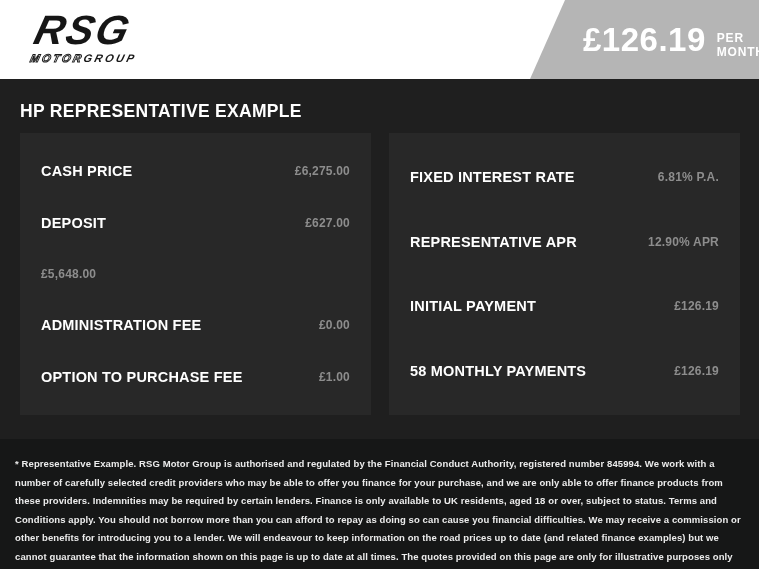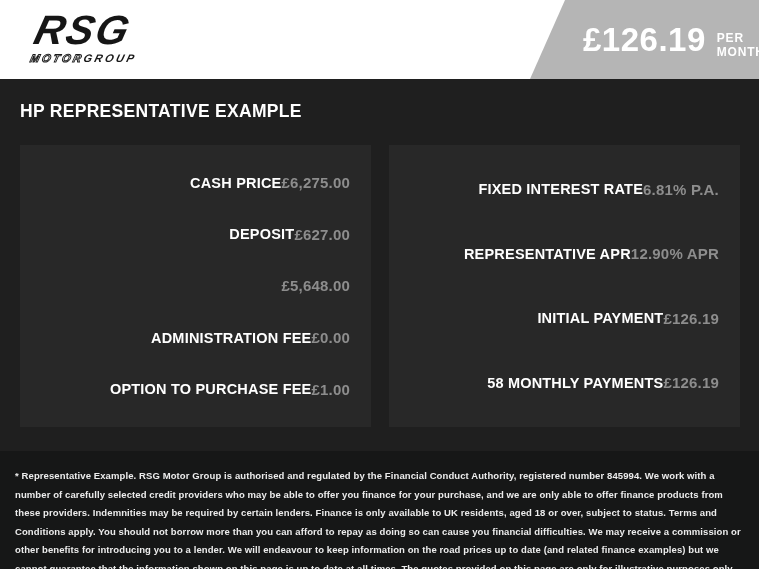--- a/index.html
+++ b/index.html
@@ -28,30 +28,30 @@
     clip-path:polygon(35px 0, 100% 0, 100% 100%, 0 100%);
     display:flex; align-items:center; padding-left:53px;
   }
   .price-amount { color:#ffffff; font-size:33px; font-weight:bold; letter-spacing:0.5px; }
   .price-period { color:#ffffff; font-size:12px; font-weight:bold; letter-spacing:0.8px; margin-left:11px; padding-top:10px; }
 
   
   .main { background:#1f1f1f; flex:0 0 auto; }
   .section-title {
     color:#ffffff; font-size:17.5px; font-weight:bold; letter-spacing:0.3px;
-    margin:22px 20px 23px 20px;
+    margin:22px 20px 11px 20px;
   }
   .panels { display:flex; gap:18px; padding:0 19px 12px 20px; }
   .panel {
     flex:1; background:#282828; height:282px;
-    padding:12px 21px; display:flex; flex-direction:column; justify-content:space-around;align-items:flex-end;
+    padding:12px 21px; display:flex; flex-direction:column; justify-content:space-around;
   }
   .finance-row { display:flex; justify-content:space-between; align-items:center; }
   .row-label { color:#ffffff; font-size:14.5px; font-weight:bold; letter-spacing:0.2px; white-space:nowrap; }
-  .row-value { color:#8d8d8d; font-size:15px; font-weight:bold; letter-spacing:0.2px; white-space:nowrap; }
+  .row-value { color:#8d8d8d; font-size:12px; font-weight:bold; letter-spacing:0.2px; white-space:nowrap; }
 
   
   .footer { background:#161717; flex:1 1 auto; margin-top:12px; padding:16px 15px 0 15px; }
   .disclaimer {
     color:#ececec; font-size:9.5px; font-weight:bold; line-height:18.5px;
     letter-spacing:0.1px; text-align:left;
   }
 </style>
 </head>
 <body>

